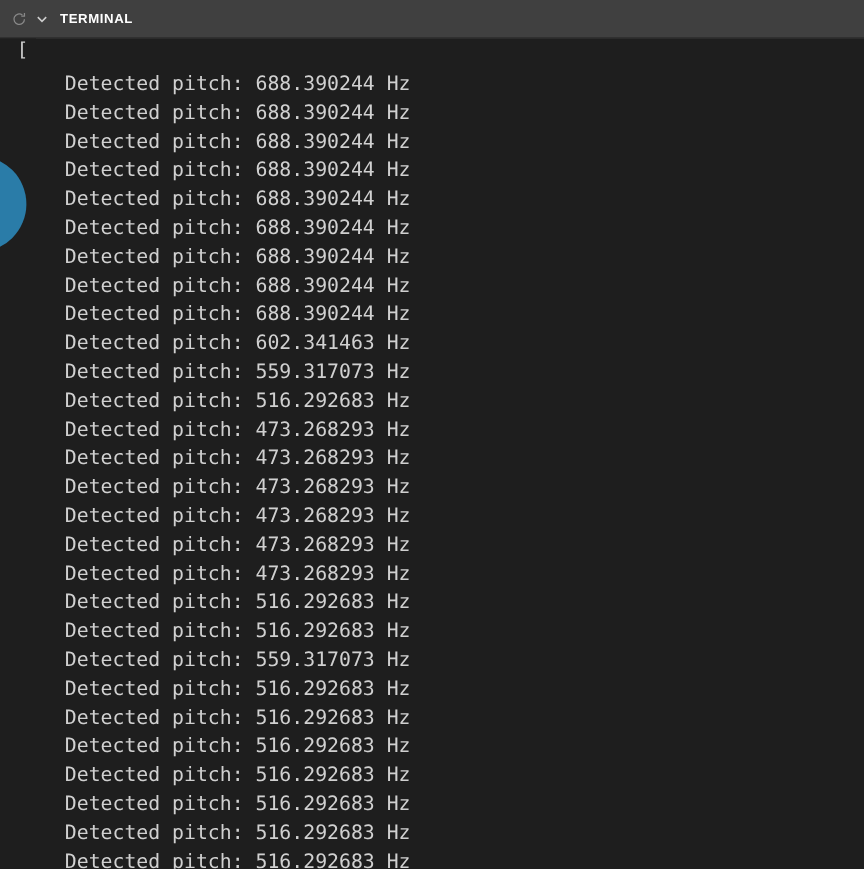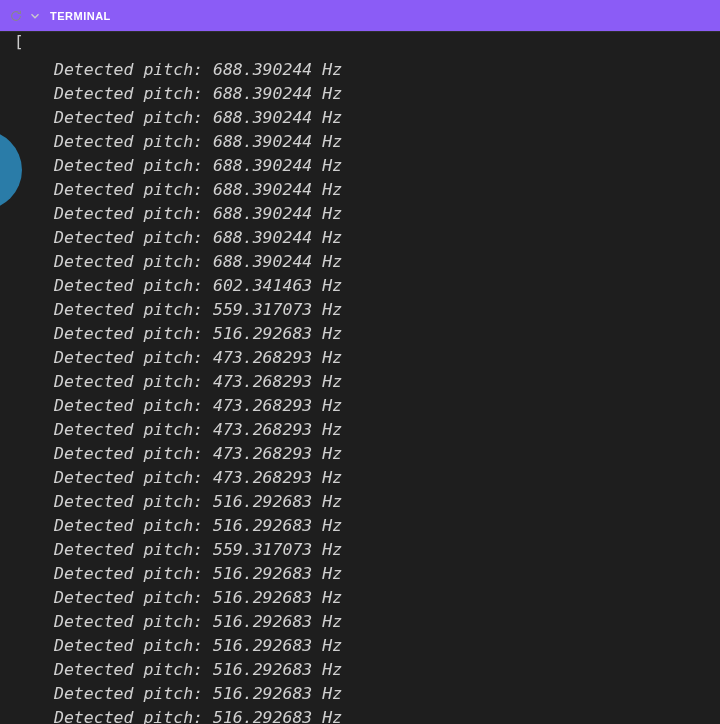--- a/index.html
+++ b/index.html
@@ -13,21 +13,21 @@
       background: #1e1e1e;
       font-family: "Menlo", "Monaco", "Consolas", monospace;
       overflow: hidden;
       position: relative;
     }
     .panel-header {
       display: flex;
       align-items: center;
       height: 32px;
       padding-left: 8px;
-      background: #8b5cf6;
+      background: #404040;
       border-bottom: 1px solid #2d2d2d;
     }
     .header-icon {
       color: #888;
       font-size: 14px;
       display: inline-flex;
       align-items: center;
       justify-content: center;
       width: 16px;
       height: 16px;
@@ -81,21 +81,20 @@
       left: 54px;
       top: 58px;
       font-family: "Menlo", "Monaco", "Consolas", monospace;
       font-size: 16.5px;
       line-height: 24px;
       color: #d0d0d0;
       white-space: pre;
     }
     .terminal-line {
       display: block;
-      font-style: italic;
     }
   </style>
 </head>
 <body>
 
 <div class="panel-header">
   <span class="header-icon">
     <svg width="14" height="14" viewBox="0 0 16 16" fill="none" stroke="currentColor" stroke-width="1.2">
       <path d="M13 8a5 5 0 1 1-2-4"></path>
       <path d="M13 2v3h-3"></path>

